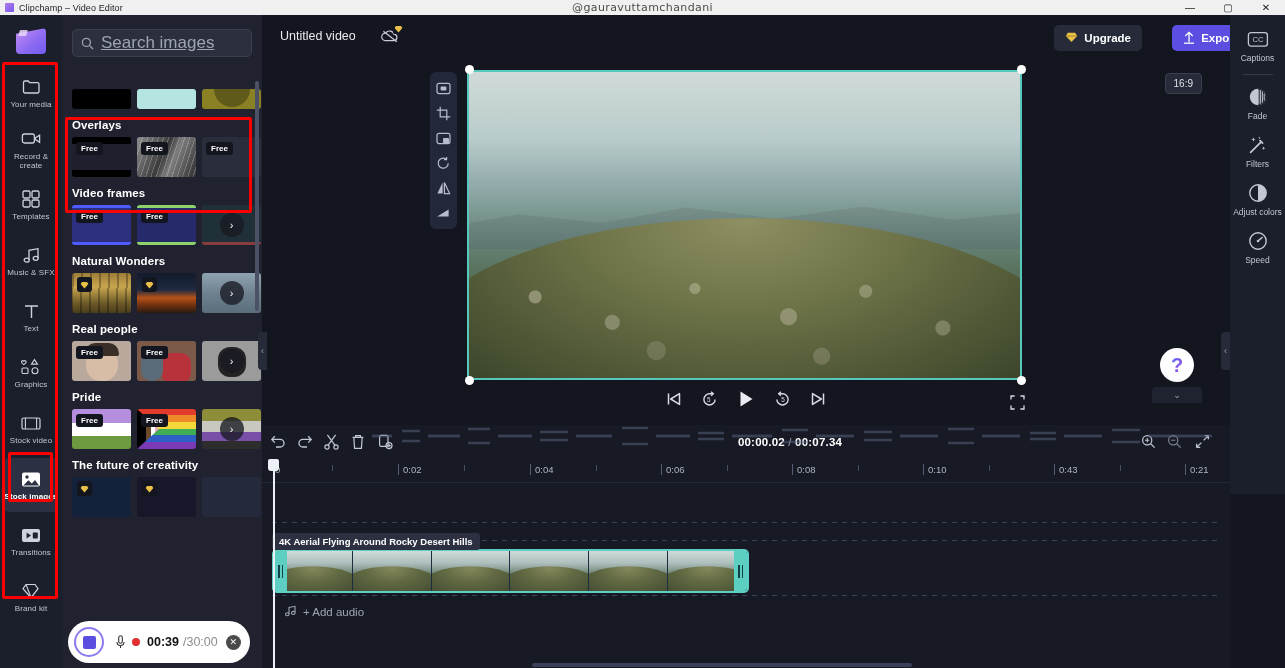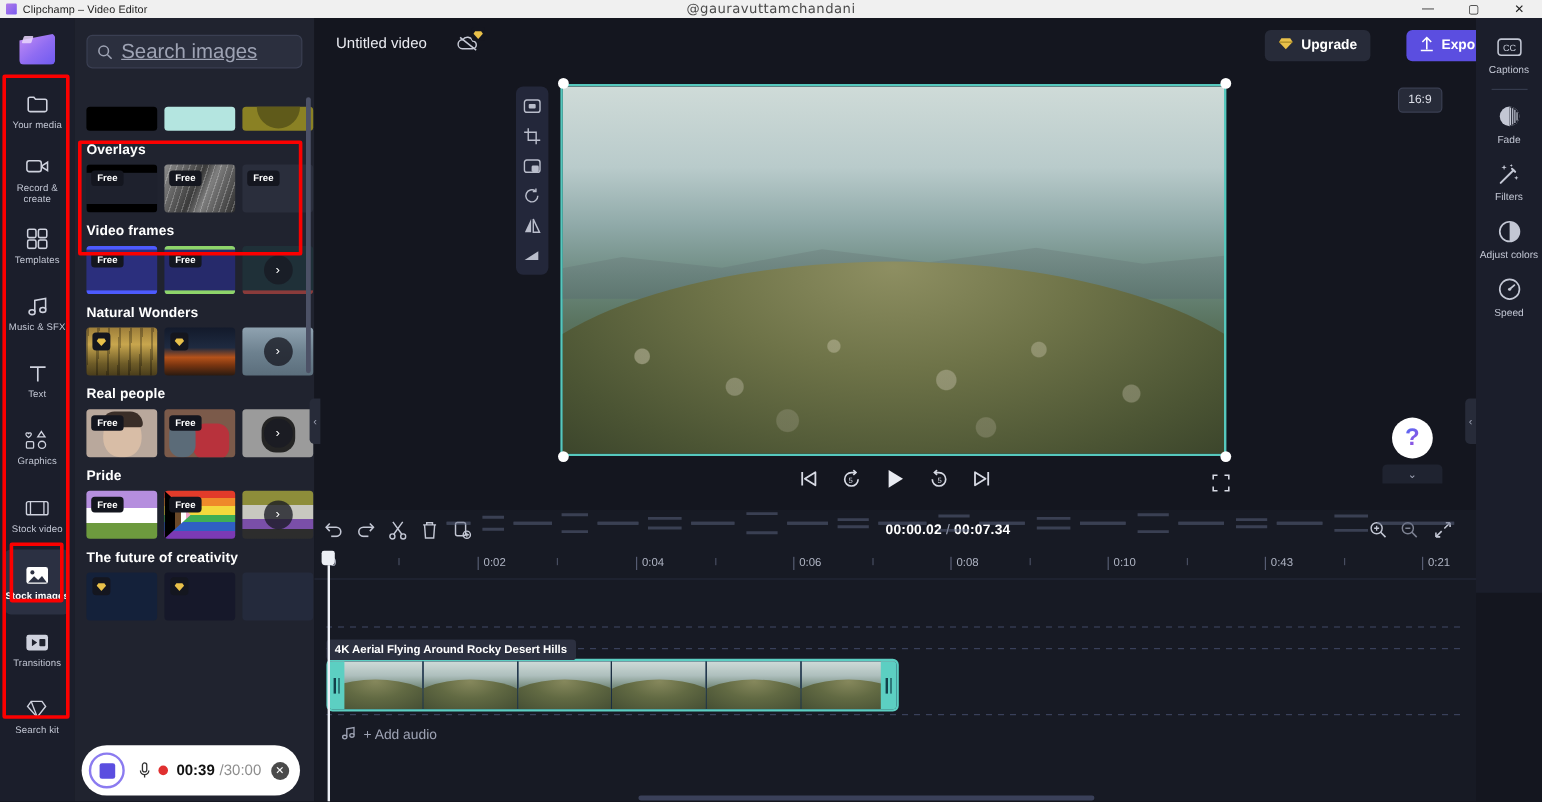--- a/index.html
+++ b/index.html
@@ -328,21 +328,21 @@
       <div class="lbl">Transitions</div>
     </div>
 
     <div class="rail-item">
       <div class="ic">
         <svg width="20" height="18" viewBox="0 0 20 18">
             <path d="M5 2.5h9l3 4.2-7 9-8-9z" fill="none" stroke="#cfd2de" stroke-width="1.2"></path>
             <path d="M5 2.5l5 13" fill="none" stroke="#cfd2de" stroke-width="1.1"></path>
           </svg>
       </div>
-      <div class="lbl">Search kit</div>
+      <div class="lbl">Brand kit</div>
     </div>
   </div>
 
   <div class="panel">
     <div class="search">
       <div class="s-ic">
         <svg width="13" height="13" viewBox="0 0 13 13">
             <circle cx="5.4" cy="5.4" r="4" fill="none" stroke="#9ea3b4" stroke-width="1.3"></circle>
             <path d="M8.4 8.4L12 12" stroke="#9ea3b4" stroke-width="1.3"></path>
           </svg>

